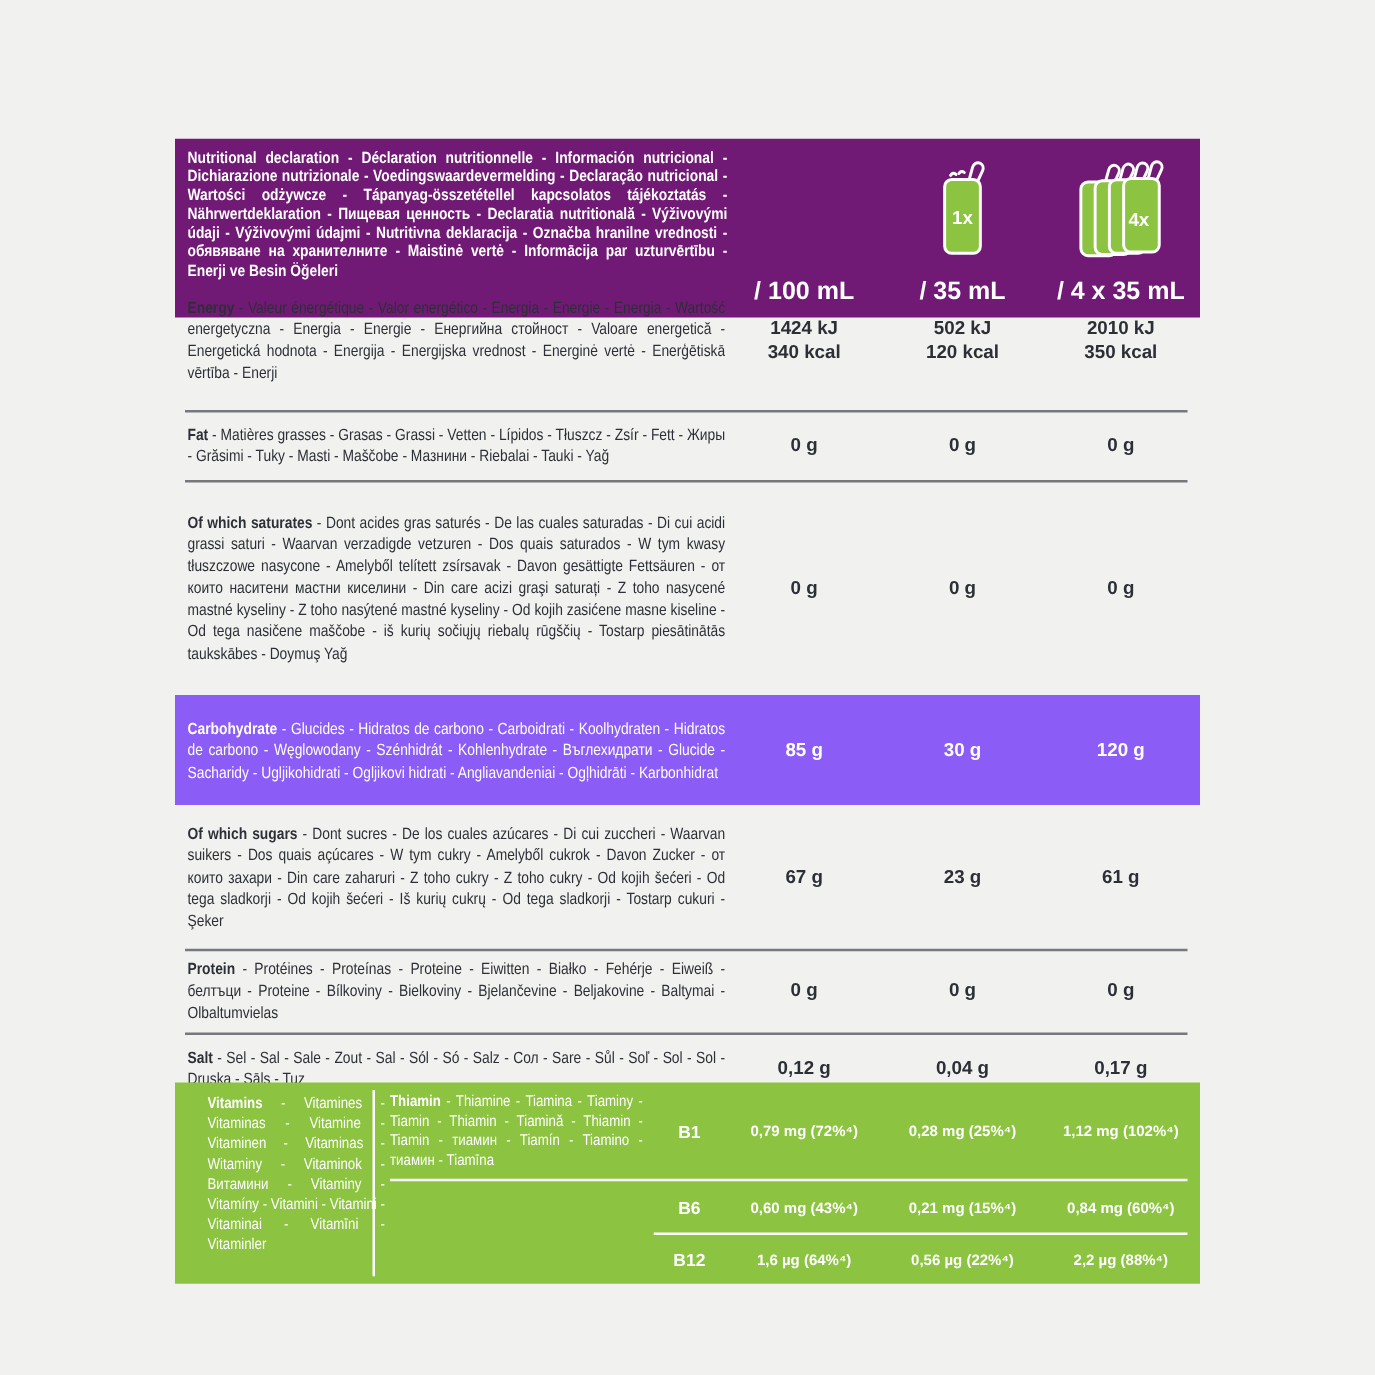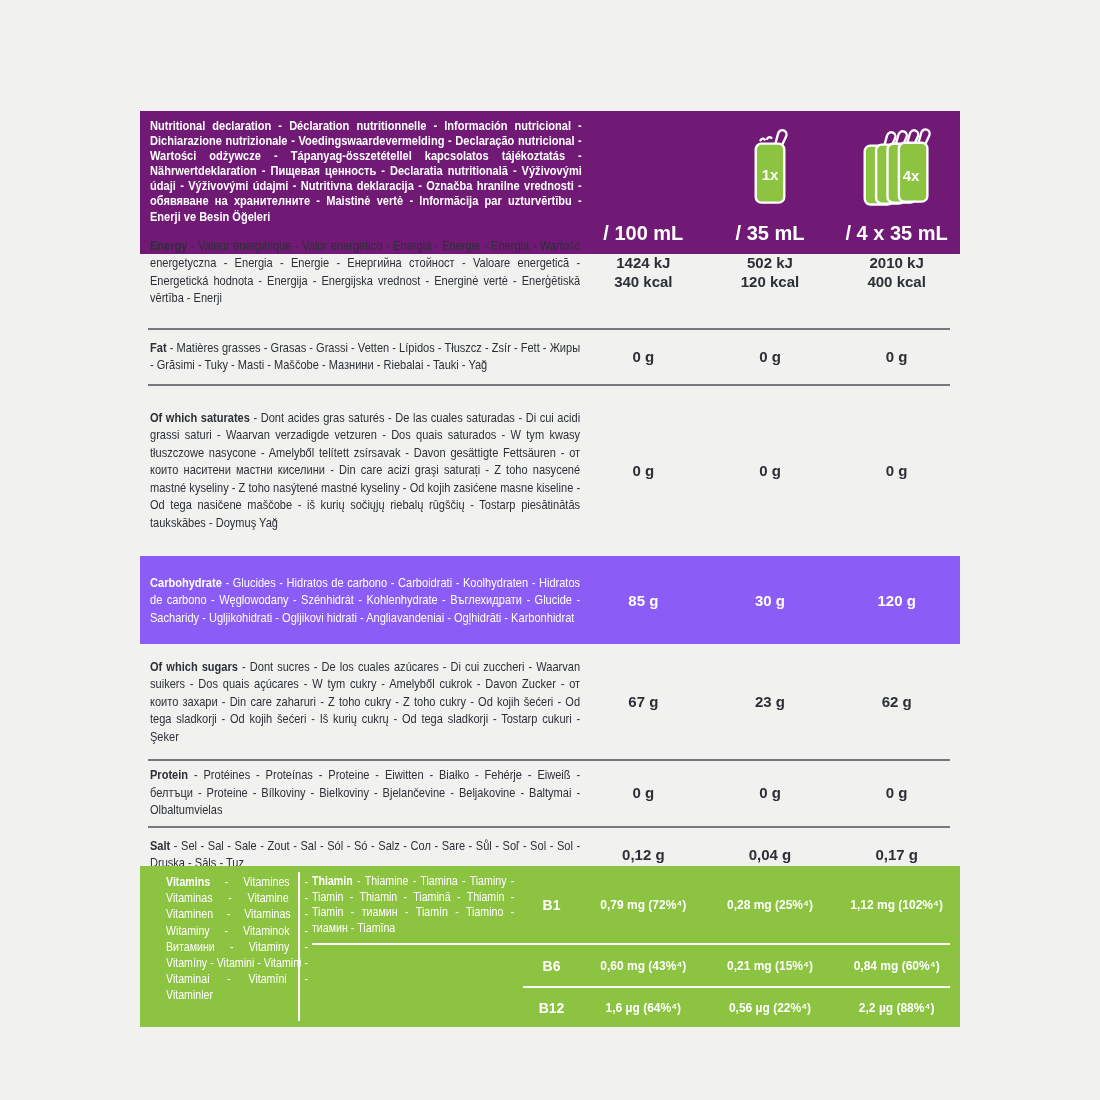--- a/index.html
+++ b/index.html
@@ -103,21 +103,21 @@
 
     <div class="row r-energy">
       <div class="label">
           <div class="label-inner"><span class="term">Energy</span><span> - Valeur énergétique - Valor energético - Energia - Energie - Energia - Wartość energetyczna - Energia - Energie - Енергийна стойност - Valoare energetică - Energetická hodnota - Energija - Energijska vrednost - Energinė vertė - Enerģētiskā vērtība - Enerji</span></div>
         </div>
       <div class="cell">1424 kJ
 340 kcal</div>
       <div class="cell">502 kJ
 120 kcal</div>
       <div class="cell">2010 kJ
-400 kcal</div>
+350 kcal</div>
     </div>
 
     <div class="row r-fat divider">
       <div class="label">
           <div class="label-inner"><span class="term">Fat</span><span> - Matières grasses - Grasas - Grassi - Vetten - Lípidos - Tłuszcz - Zsír - Fett - Жиры - Grăsimi - Tuky - Masti - Maščobe - Мазнини - Riebalai - Tauki - Yağ</span></div>
         </div>
       <div class="cell">0 g</div>
       <div class="cell">0 g</div>
       <div class="cell">0 g</div>
     </div>
@@ -139,21 +139,21 @@
       <div class="cell">30 g</div>
       <div class="cell">120 g</div>
     </div>
 
     <div class="row r-sug">
       <div class="label">
           <div class="label-inner"><span class="term">Of which sugars</span><span> - Dont sucres - De los cuales azúcares - Di cui zuccheri - Waarvan suikers - Dos quais açúcares - W tym cukry - Amelyből cukrok - Davon Zucker - от които захари - Din care zaharuri - Z toho cukry - Z toho cukry - Od kojih šećeri - Od tega sladkorji - Od kojih šećeri - Iš kurių cukrų - Od tega sladkorji - Tostarp cukuri - Şeker</span></div>
         </div>
       <div class="cell">67 g</div>
       <div class="cell">23 g</div>
-      <div class="cell">62 g</div>
+      <div class="cell">61 g</div>
     </div>
 
     <div class="row r-pro divider">
       <div class="label">
           <div class="label-inner"><span class="term">Protein</span><span> - Protéines - Proteínas - Proteine - Eiwitten - Białko - Fehérje - Eiweiß - белтъци - Proteine - Bílkoviny - Bielkoviny - Bjelančevine - Beljakovine - Baltymai - Olbaltumvielas</span></div>
         </div>
       <div class="cell">0 g</div>
       <div class="cell">0 g</div>
       <div class="cell">0 g</div>
     </div>

